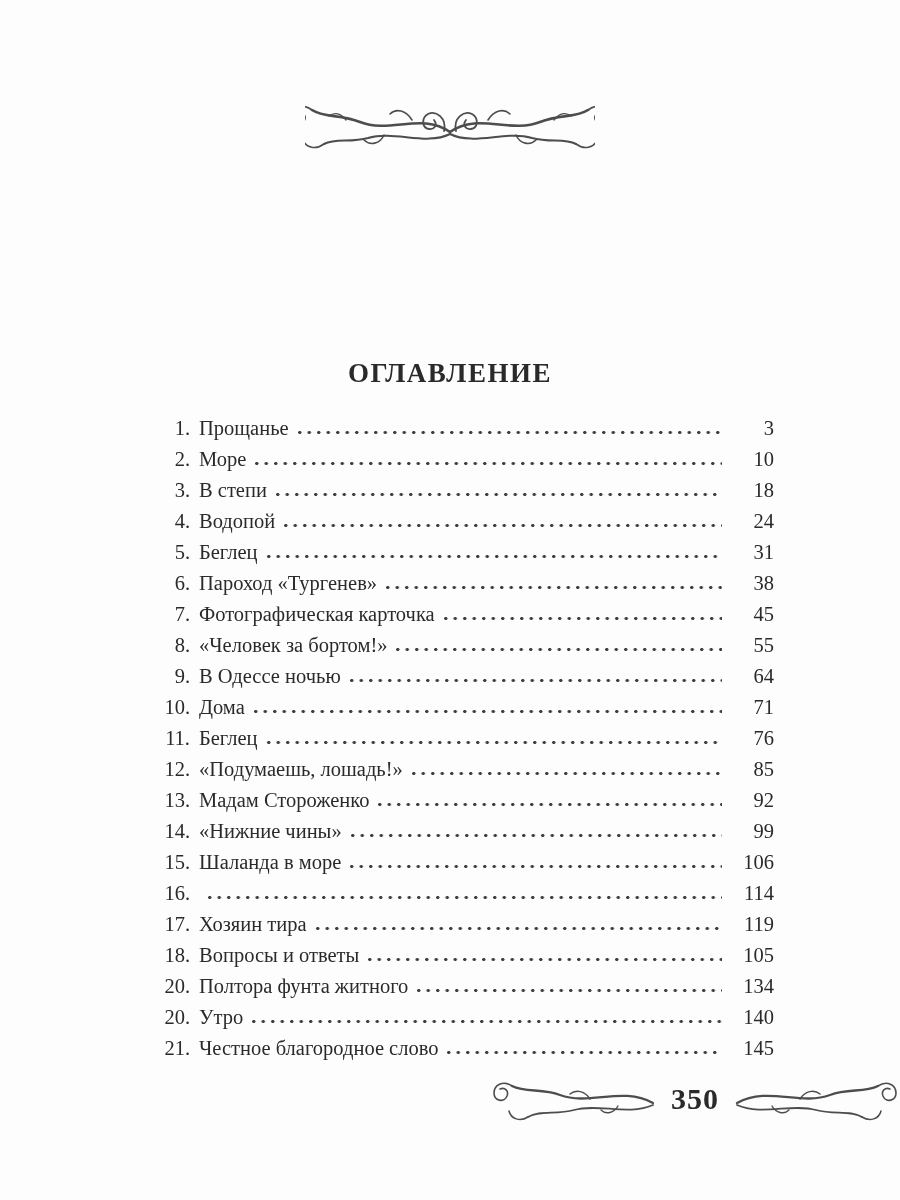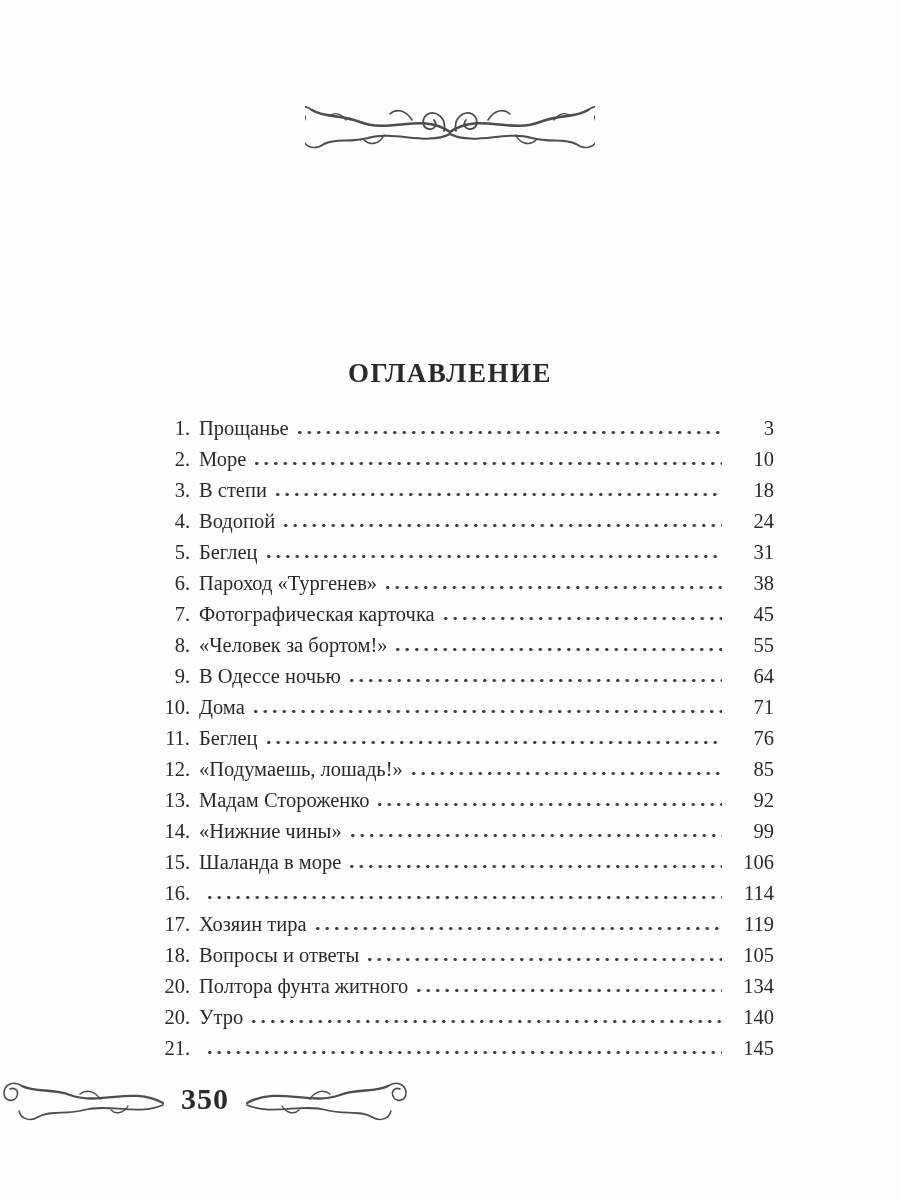--- a/index.html
+++ b/index.html
@@ -56,21 +56,21 @@
     background-position: 0 100%;
   }
   .toc-row .pg {
     flex: 0 0 auto;
     min-width: 42px;
     text-align: right;
   }
   .footer {
     margin-top: 12px;
     display: flex;
-    justify-content: flex-start;
+    justify-content: flex-end;
     align-items: center;
     gap: 16px;
   }
   .page-number {
     font-size: 30px;
     font-weight: 700;
     letter-spacing: 1px;
   }
   .ornament-bottom {
     width: 165px;
@@ -240,20 +240,21 @@
 
     <div class="toc-row">
       <span class="num">20.</span>
       <span class="title">Утро</span>
       <span class="leader"></span>
       <span class="pg">140</span>
     </div>
 
     <div class="toc-row">
       <span class="num">21.</span>
+      <span class="title">Честное благородное слово</span>
       <span class="leader"></span>
       <span class="pg">145</span>
     </div>
   </div>
 
   <div class="footer">
     <svg class="ornament-bottom" viewBox="0 0 165 46" xmlns="http://www.w3.org/2000/svg" aria-hidden="true">
       <g fill="none" stroke="#4d4d4d" stroke-linecap="round">
         <path stroke-width="2.3" d="M163,27 C132,10 100,30 70,19 C52,12 36,17 22,10"></path>
         <path stroke-width="1.8" d="M163,29 C138,40 108,27 84,34 C66,39 50,34 38,41"></path>

